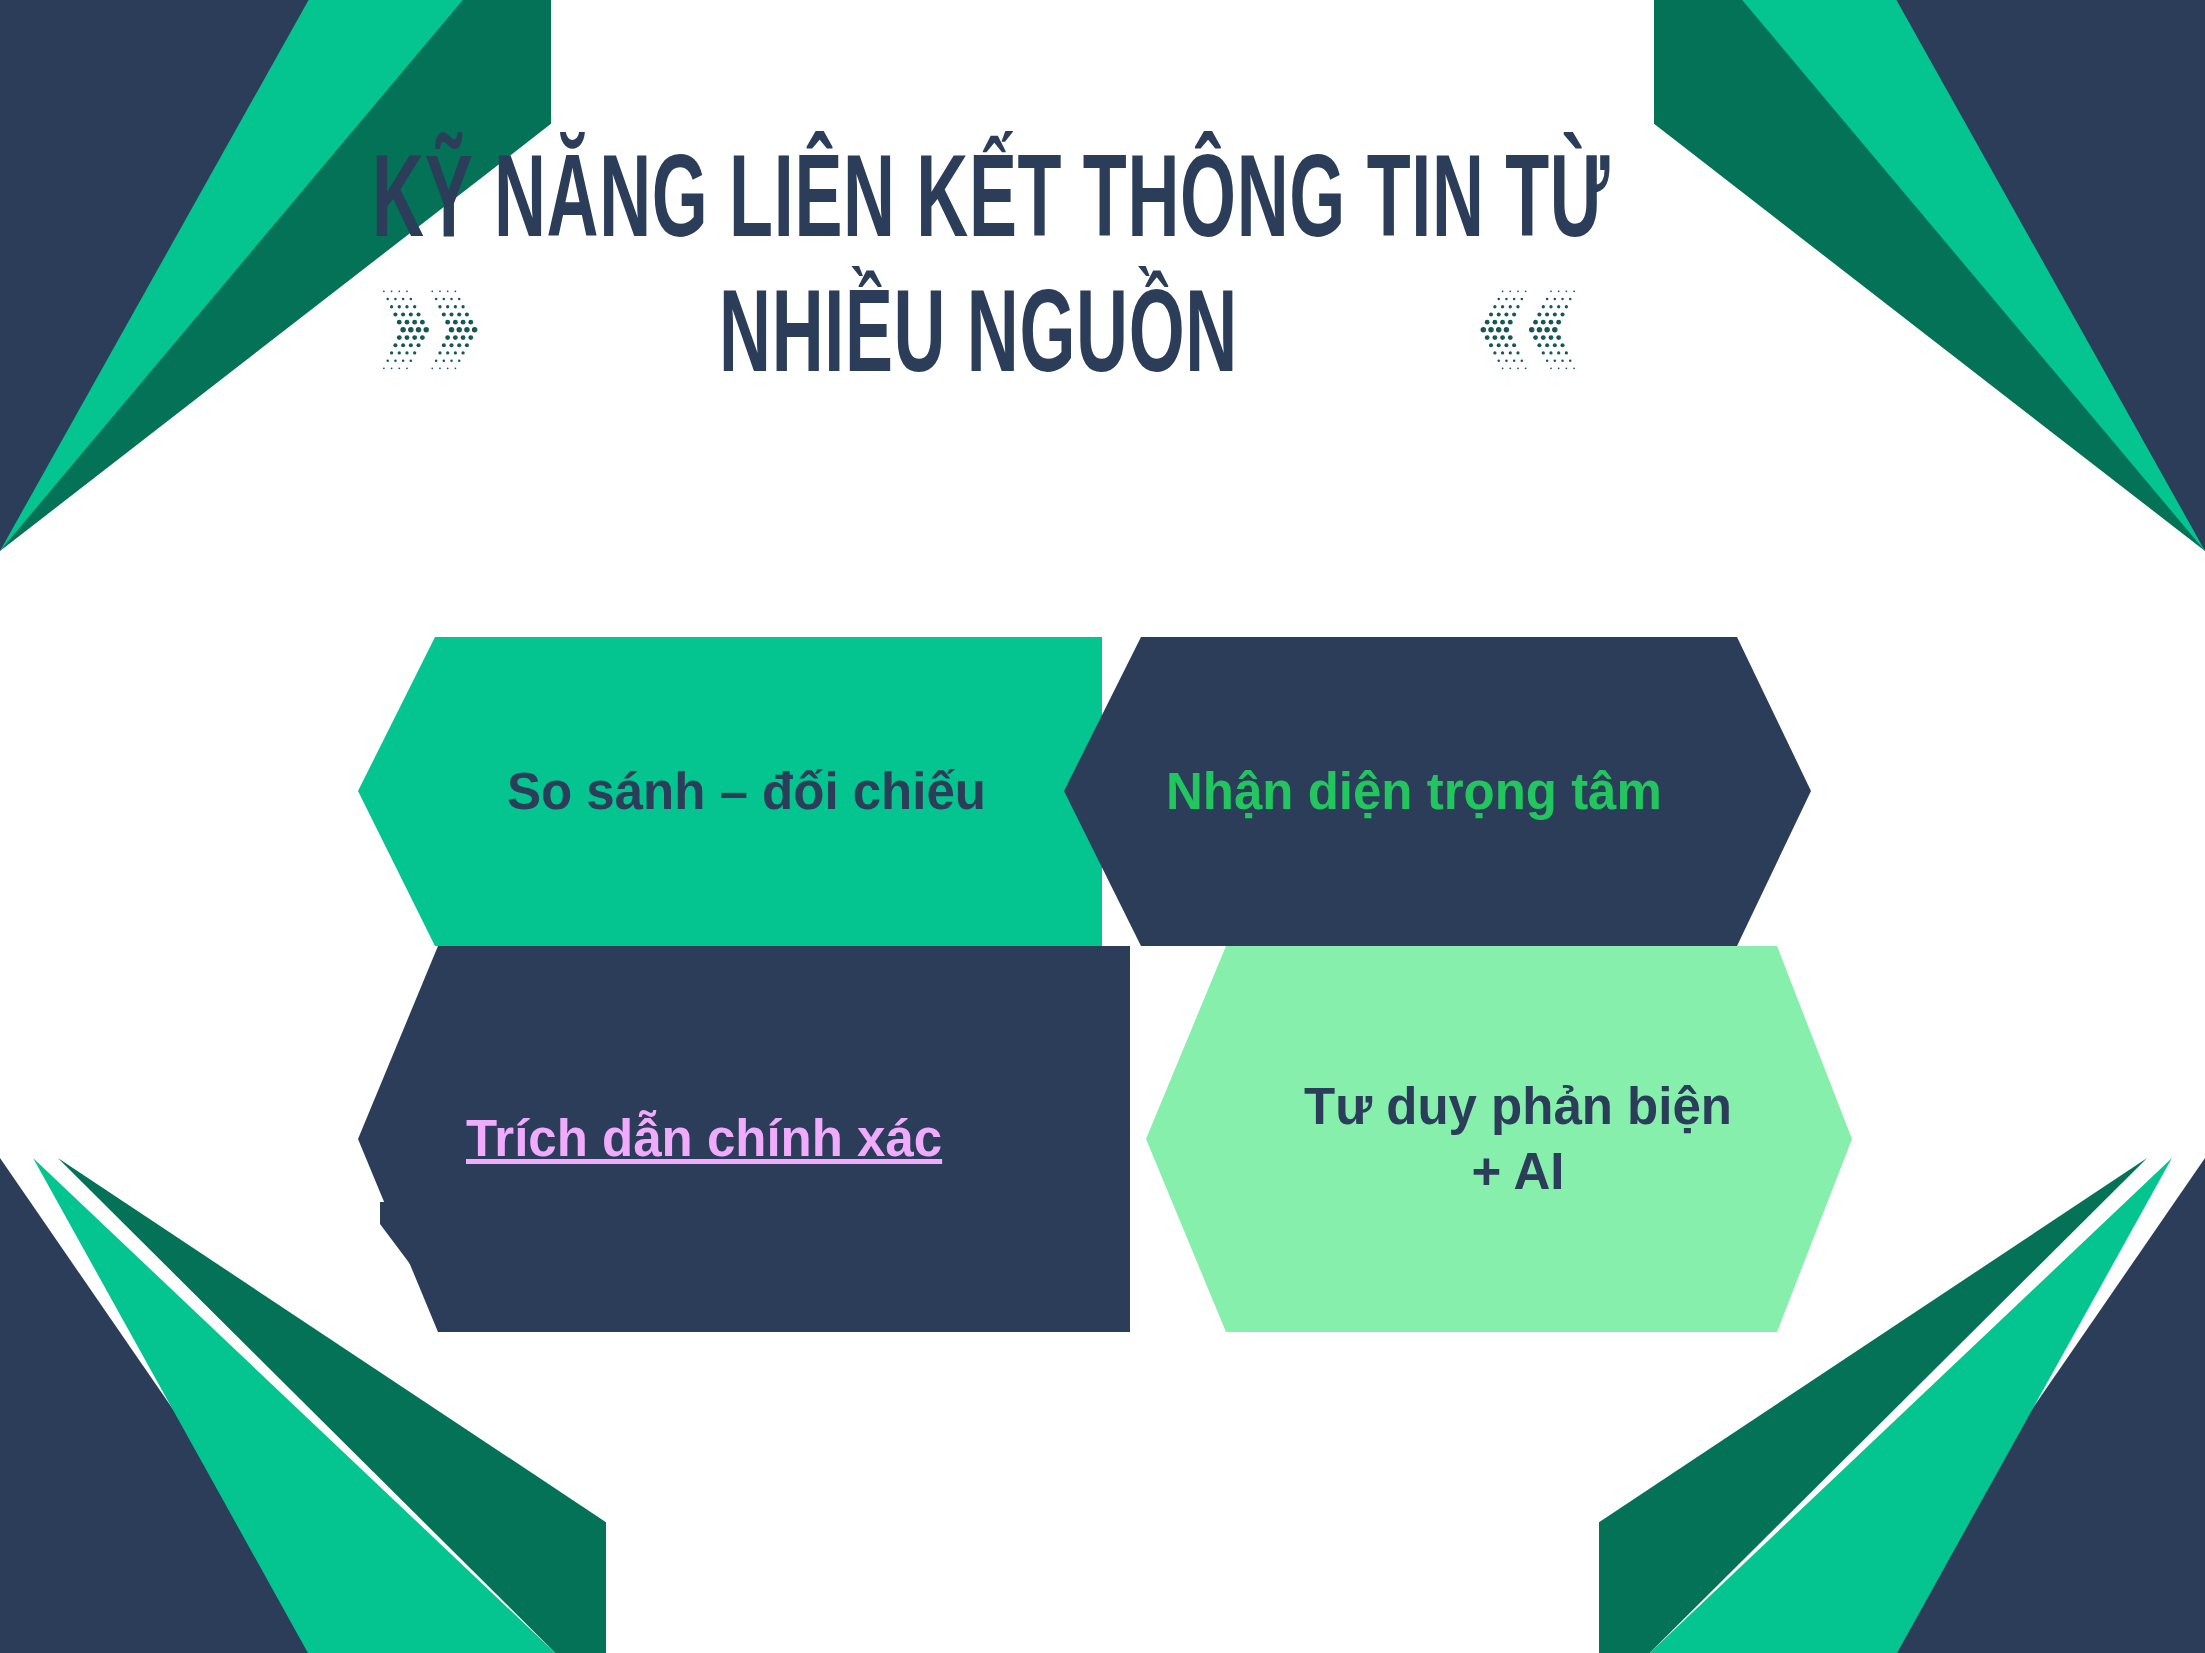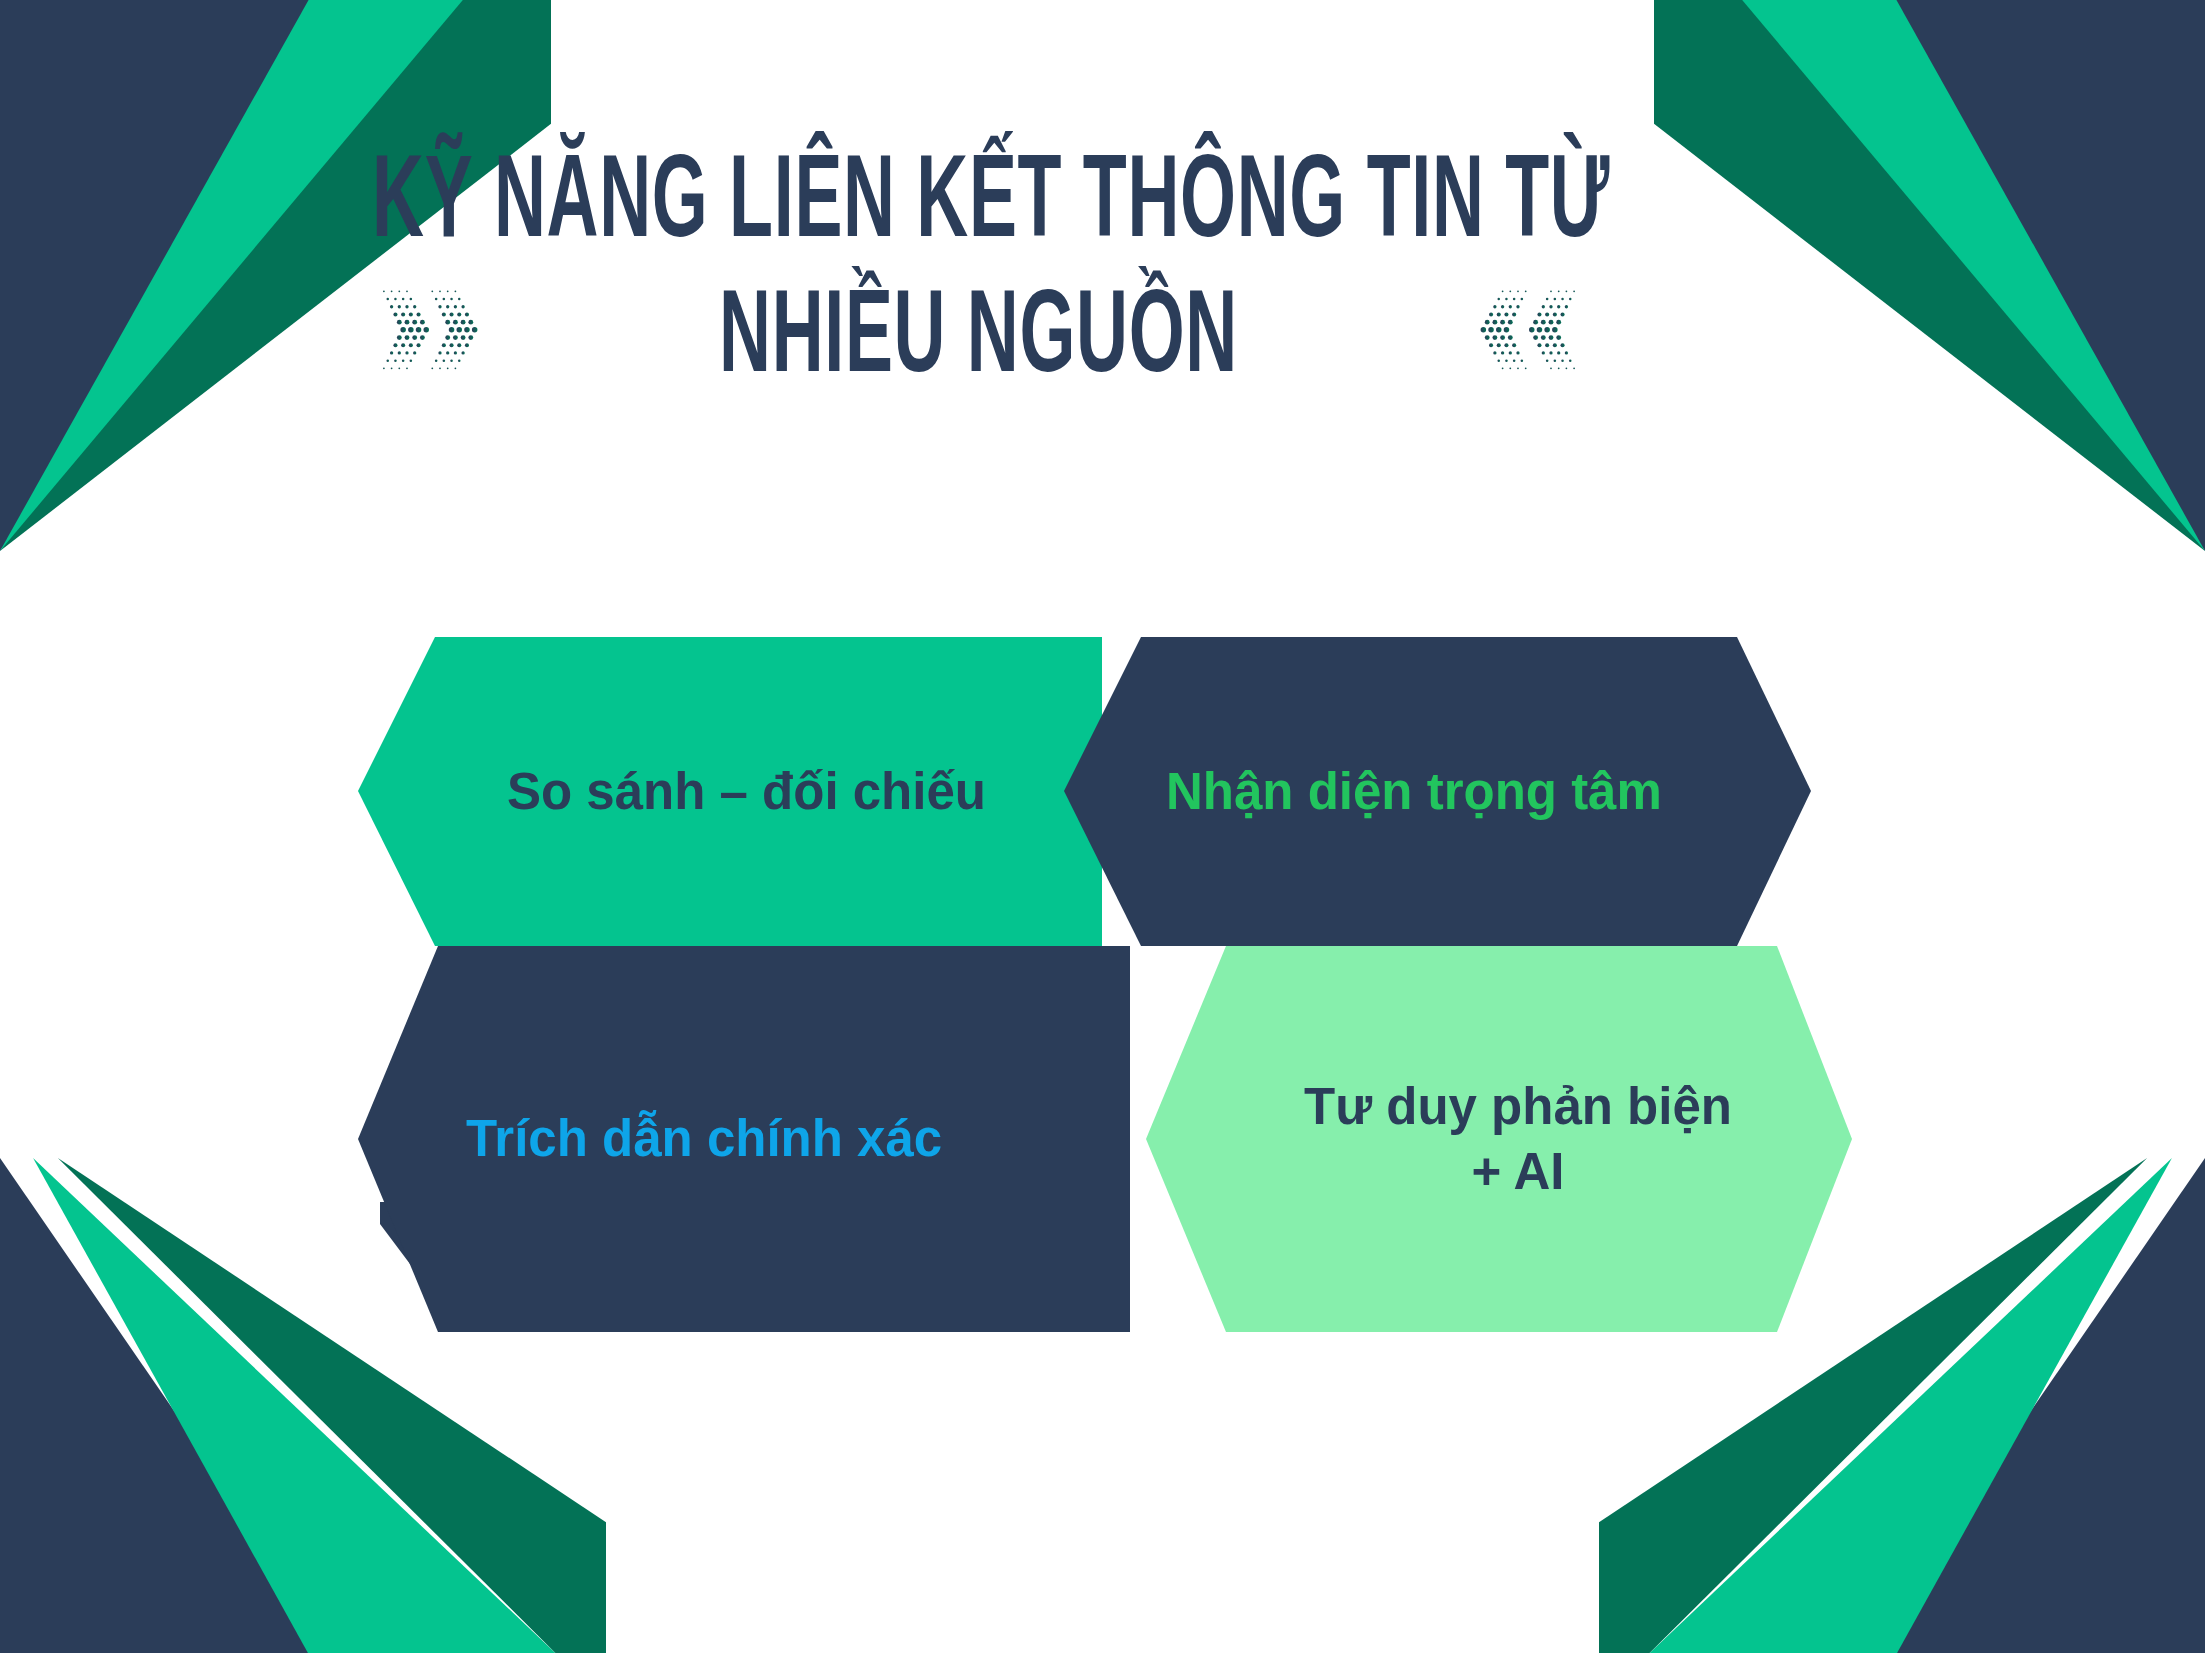--- a/index.html
+++ b/index.html
@@ -120,21 +120,21 @@
   
   .chev-r2c1 {
     left: 358px;
     top: 309px;
     width: 772px;
     height: 386px;
     background: #2B3D59;
     clip-path: polygon(80px 0, 772px 0, 772px 193px, 772px 386px, 80px 386px, 0 193px);
     padding-left: 108px;
   }
-  .chev-r2c1 .chev-label { color: #0ea5e9; }
+  .chev-r2c1 .chev-label { color: #f0abfc; text-decoration: underline; }
 
   
   .chev-r2c2 {
     left: 1146px;
     top: 309px;
     width: 706px;
     height: 386px;
     background: #86efac;
     clip-path: polygon(80px 0, 631px 0, 706px 193px, 631px 386px, 80px 386px, 0 193px);
     padding-left: 113px;

